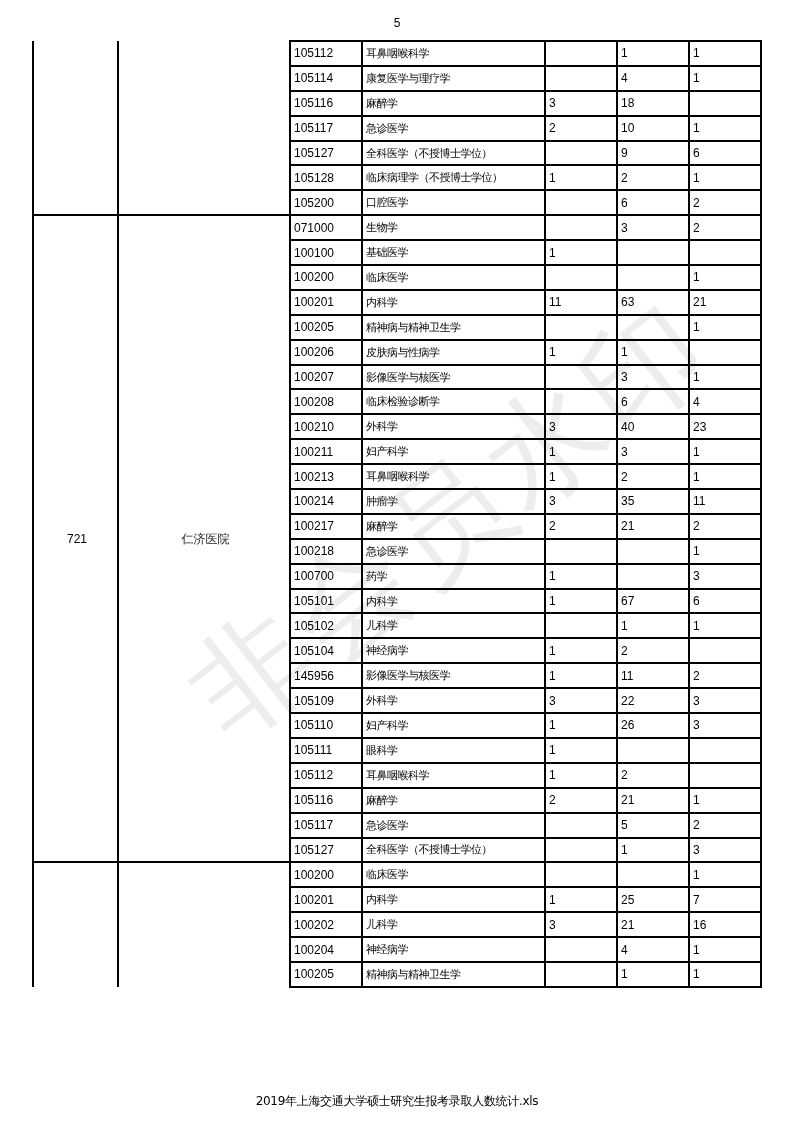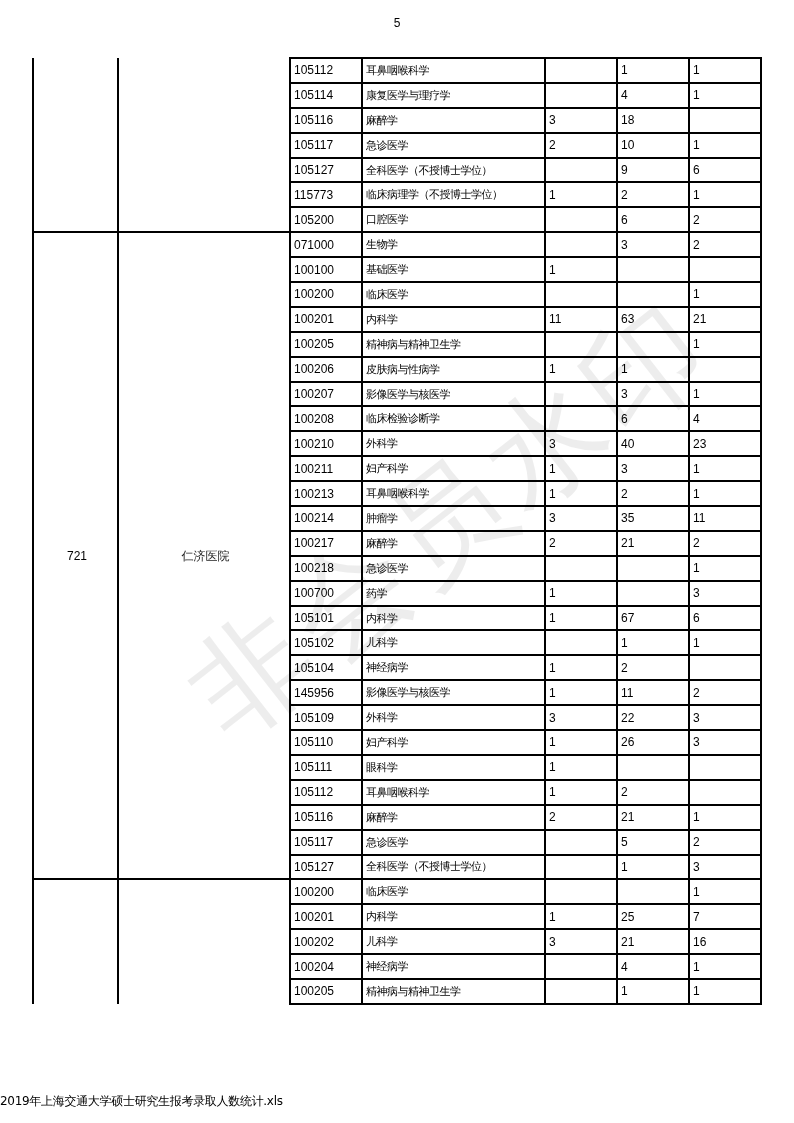--- a/index.html
+++ b/index.html
@@ -1,22 +1,22 @@
 <!DOCTYPE html>
 <html><head>
 <meta charset="utf-8">
 <style>
   html, body { margin:0; padding:0; background:#ffffff; }
   body { width:794px; height:1123px; position:relative; overflow:hidden;
          font-family:"DejaVu Sans","Liberation Sans",sans-serif; color:#000; }
   .page-num { position:absolute; top:16px; left:0; width:794px; text-align:center;
               font-size:12px; font-family:"Liberation Sans",sans-serif; }
-  .footer { position:absolute; top:1093px; left:0; width:794px; 
+  .footer { position:absolute; top:1093px; left:0; width:794px; text-align:center;
             font-size:12px; letter-spacing:-0.3px; }
-  table.grid { position:absolute; left:32px; top:57px; border-collapse:collapse;
+  table.grid { position:absolute; left:32px; top:40px; border-collapse:collapse;
                table-layout:fixed; }
   table.grid td { border:2px solid #000; height:22.9px; padding:0 0 0 3px;
                   font-size:12px; white-space:nowrap; overflow:hidden;
                   font-family:"Liberation Sans","DejaVu Sans",sans-serif; line-height:1; }
   table.grid td.cn { font-family:"DejaVu Sans",sans-serif; font-size:11px; letter-spacing:-0.5px; }
   td.lcol { border-top:none !important; border-bottom:none !important; }
   td.grp { text-align:center; padding:0; vertical-align:middle; font-size:12px; }
   td.grp.name { font-family:"DejaVu Serif",serif; color:#222; }
   .left-top-border td.lcol { border-top:2px solid #000 !important;margin-left:12px; }
   .watermark { position:absolute; left:150px; top:380px; width:520px; height:340px;
@@ -71,21 +71,21 @@
         <td>1</td>
       </tr>
       <tr>
         <td>105127</td>
         <td class="cn">全科医学（不授博士学位）</td>
         <td></td>
         <td>9</td>
         <td>6</td>
       </tr>
       <tr>
-        <td>115773</td>
+        <td>105128</td>
         <td class="cn">临床病理学（不授博士学位）</td>
         <td>1</td>
         <td>2</td>
         <td>1</td>
       </tr>
       <tr>
         <td>105200</td>
         <td class="cn">口腔医学</td>
         <td></td>
         <td>6</td>

